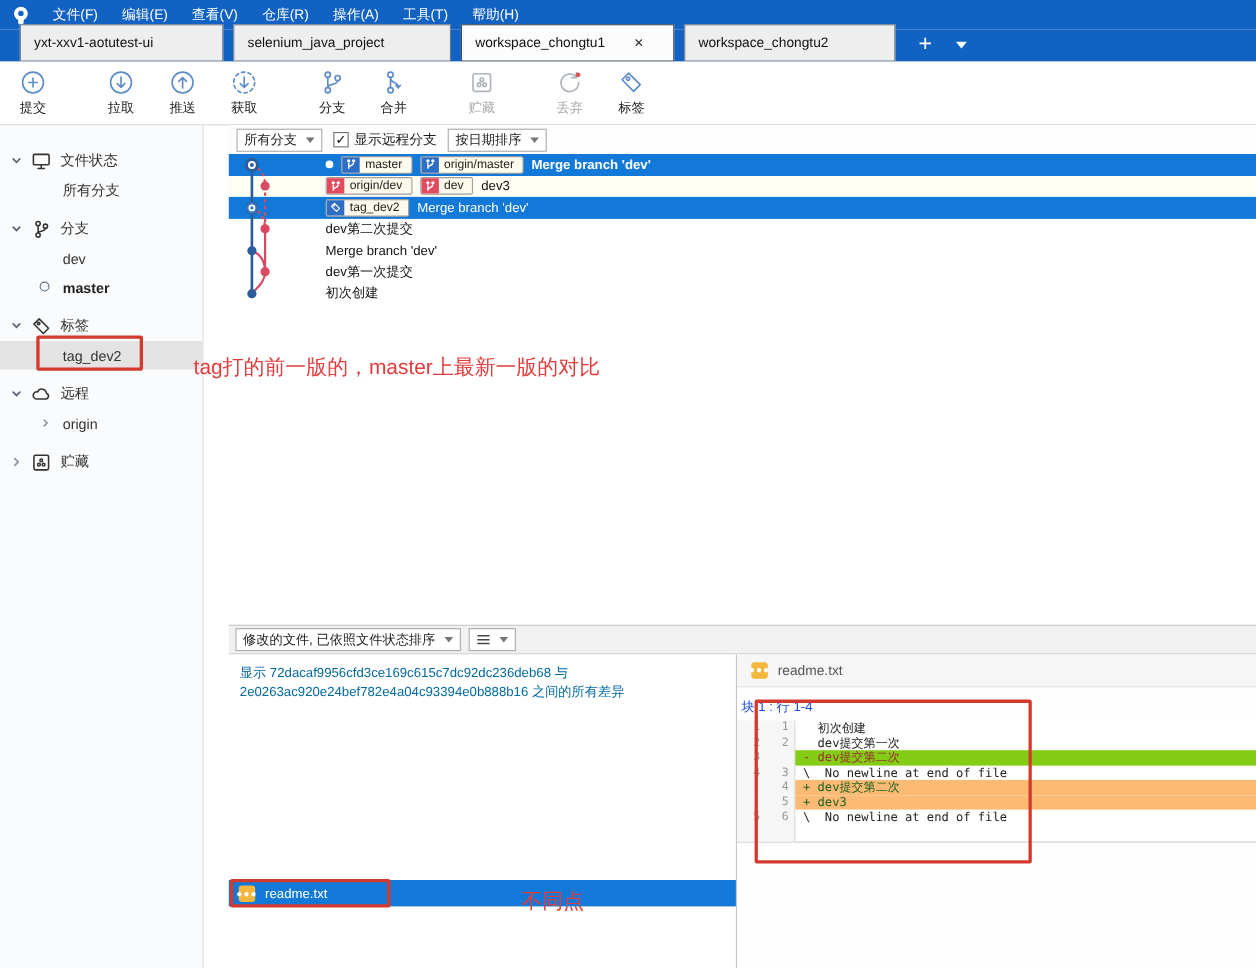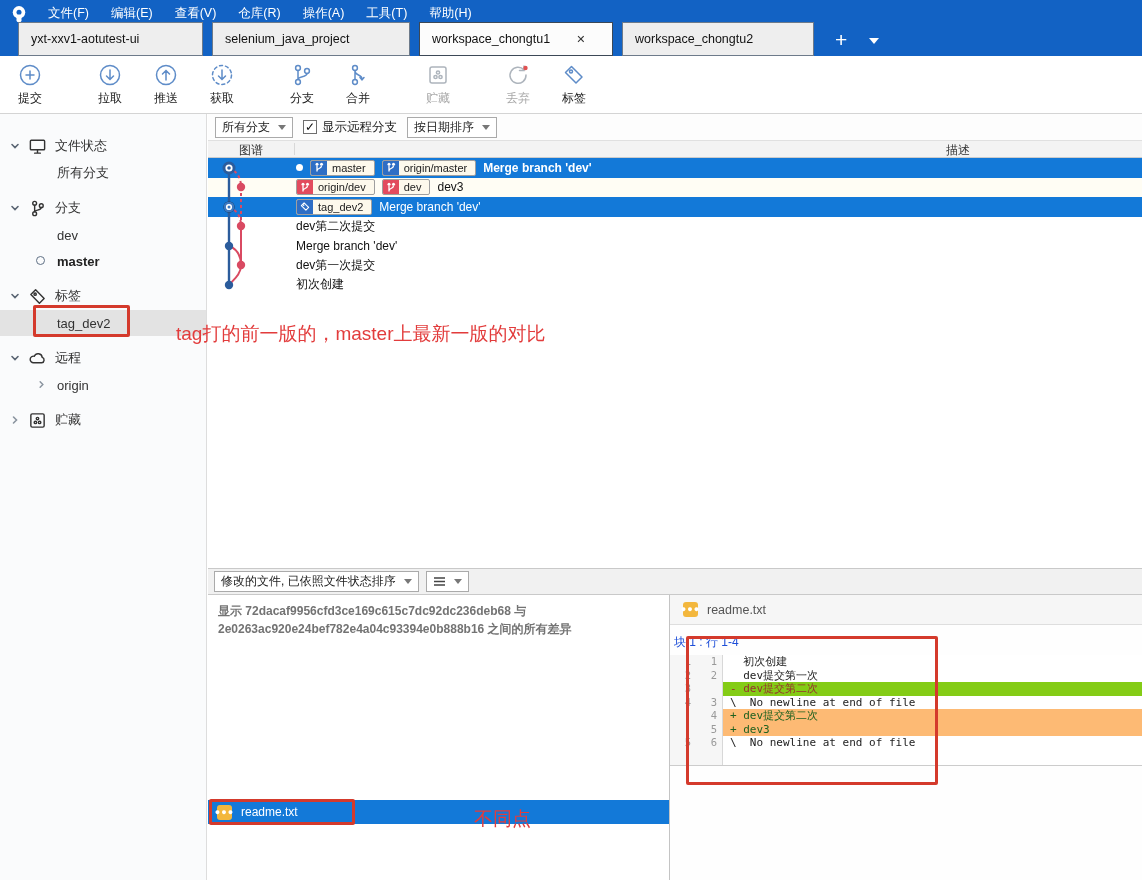--- a/index.html
+++ b/index.html
@@ -27,21 +27,21 @@
   .toolbar { position:absolute; left:0; top:56px; width:1142px; height:58px; background:#fff;
              border-bottom:1px solid #d4d4d4; display:flex; padding:5px 0 0 2px; }
   .tool { width:56px; text-align:center; color:#5e8cc8; }
   .tool.gap { margin-left:24px; }
   .tool svg { width:26px; height:26px; display:block; margin:1px auto 0; }
   .tool .lbl { font-size:12px; color:#222; margin-top:2px; }
   .tool.disabled { color:#adb4bc; }
   .tool.disabled .lbl { color:#a9a9a9; }
 
   
-  .sidebar { position:absolute; left:0; top:114px; width:207px; bottom:0; background:#fafbfc;
+  .sidebar { position:absolute; left:0; top:114px; width:185px; bottom:0; background:#fafbfc;
              border-right:1px solid #dddddd; padding-top:18px; font-size:13px; color:#333; }
   .side-section { margin-bottom:8px; }
   .side-head { height:28px; display:flex; align-items:center; padding-left:10px; gap:8px; }
   .side-head svg.chev { width:10px; height:10px; }
   .side-head svg.sicon { width:19px; height:19px; }
   .side-item { height:26px; display:flex; align-items:center; padding-left:57px; position:relative; }
   .side-item.selected { background:#e3e3e3; }
   .side-item .marker { position:absolute; left:36px; top:8px; width:9px; height:9px;
                        border:1.6px solid #5f7085; border-radius:50%; }
   .side-item .chev-r { position:absolute; left:37px; top:8px; width:9px; height:9px; }
@@ -82,21 +82,21 @@
   .graph-svg { position:absolute; left:6px; top:0; width:60px; height:137px; pointer-events:none; }
 
   .bottombar { position:absolute; top:454px; left:0; width:934px; height:27px; background:#f1f1f1;
                border-top:1px solid #c9c9c9; border-bottom:1px solid #c9c9c9; display:flex;
                align-items:center; gap:7px; padding-left:6px; }
   .hamburger-dd { height:21px; }
   .hamburger-dd svg { width:13px; height:11px; }
 
   .panes { position:absolute; top:481px; left:0; width:934px; bottom:0; display:flex; }
   .left-pane { width:462px; border-right:1px solid #c4c4c4; position:relative; background:#fff; }
-  .hash-text { padding:7px 10px; font-size:12px; color:#737373; width:455px; line-height:1.5;font-weight:bold; }
+  .hash-text { padding:7px 10px; font-size:12px; color:#0369a1; width:455px; line-height:1.5; }
   .file-row { position:absolute; top:205px; left:0; right:0; height:24px; background:#1379d8; color:#fff;
               display:flex; align-items:center; padding-left:9px; gap:9px; font-size:12px; }
   .file-status-icon { width:15px; height:15px; background:#f3b73d; border-radius:3px; color:#fff;
                       display:inline-flex; align-items:center; justify-content:center; font-size:9px;
                       letter-spacing:1px; line-height:1; flex:0 0 auto; }
 
   .right-pane { flex:1; background:#fefefe; position:relative; }
   .diff-head { height:30px; background:#f6f6f6; border-bottom:1px solid #dedede; display:flex;
                align-items:center; padding-left:13px; gap:9px; color:#555; font-size:12.5px; }
   .hunk-header { padding:9px 0 4px 4px; color:#1d4ed8; font-size:12px; background:#fefefe; }
@@ -322,25 +322,20 @@
     <span class="checkwrap">
       <span class="checkbox">✓</span>
       <span>显示远程分支</span>
     </span>
     <span class="dd">
       <span>按日期排序</span>
       <span class="caret"></span>
     </span>
   </div>
 
-  <div class="colheader">
-    <span class="graph-col">图谱</span>
-    <span class="colsep"></span>
-    <span class="desc-col">描述</span>
-  </div>
 
   <div class="commits" id="commits">
     <svg class="graph-svg" viewBox="0 0 60 137">
       <path d="M15,10 L15,127" stroke="#2b5c9c" stroke-width="2.4" fill="none"></path>
       <path d="M15,10 C23,13 27,20 27,29 L27,68" stroke="#d94a62" stroke-width="2" fill="none" stroke-dasharray="3,3"></path>
       <path d="M15,49 C23,52 27,59 27,68" stroke="#d94a62" stroke-width="2" fill="none" stroke-dasharray="3,3"></path>
       <path d="M27,68 L27,107 C27,117 19,122 15,127" stroke="#d94a62" stroke-width="2" fill="none"></path>
       <path d="M15,88 C23,91 27,98 27,107" stroke="#d94a62" stroke-width="2" fill="none"></path>
       <circle cx="27" cy="29" r="4.2" fill="#d94a62"></circle>
       <circle cx="27" cy="68" r="4.2" fill="#d94a62"></circle>

